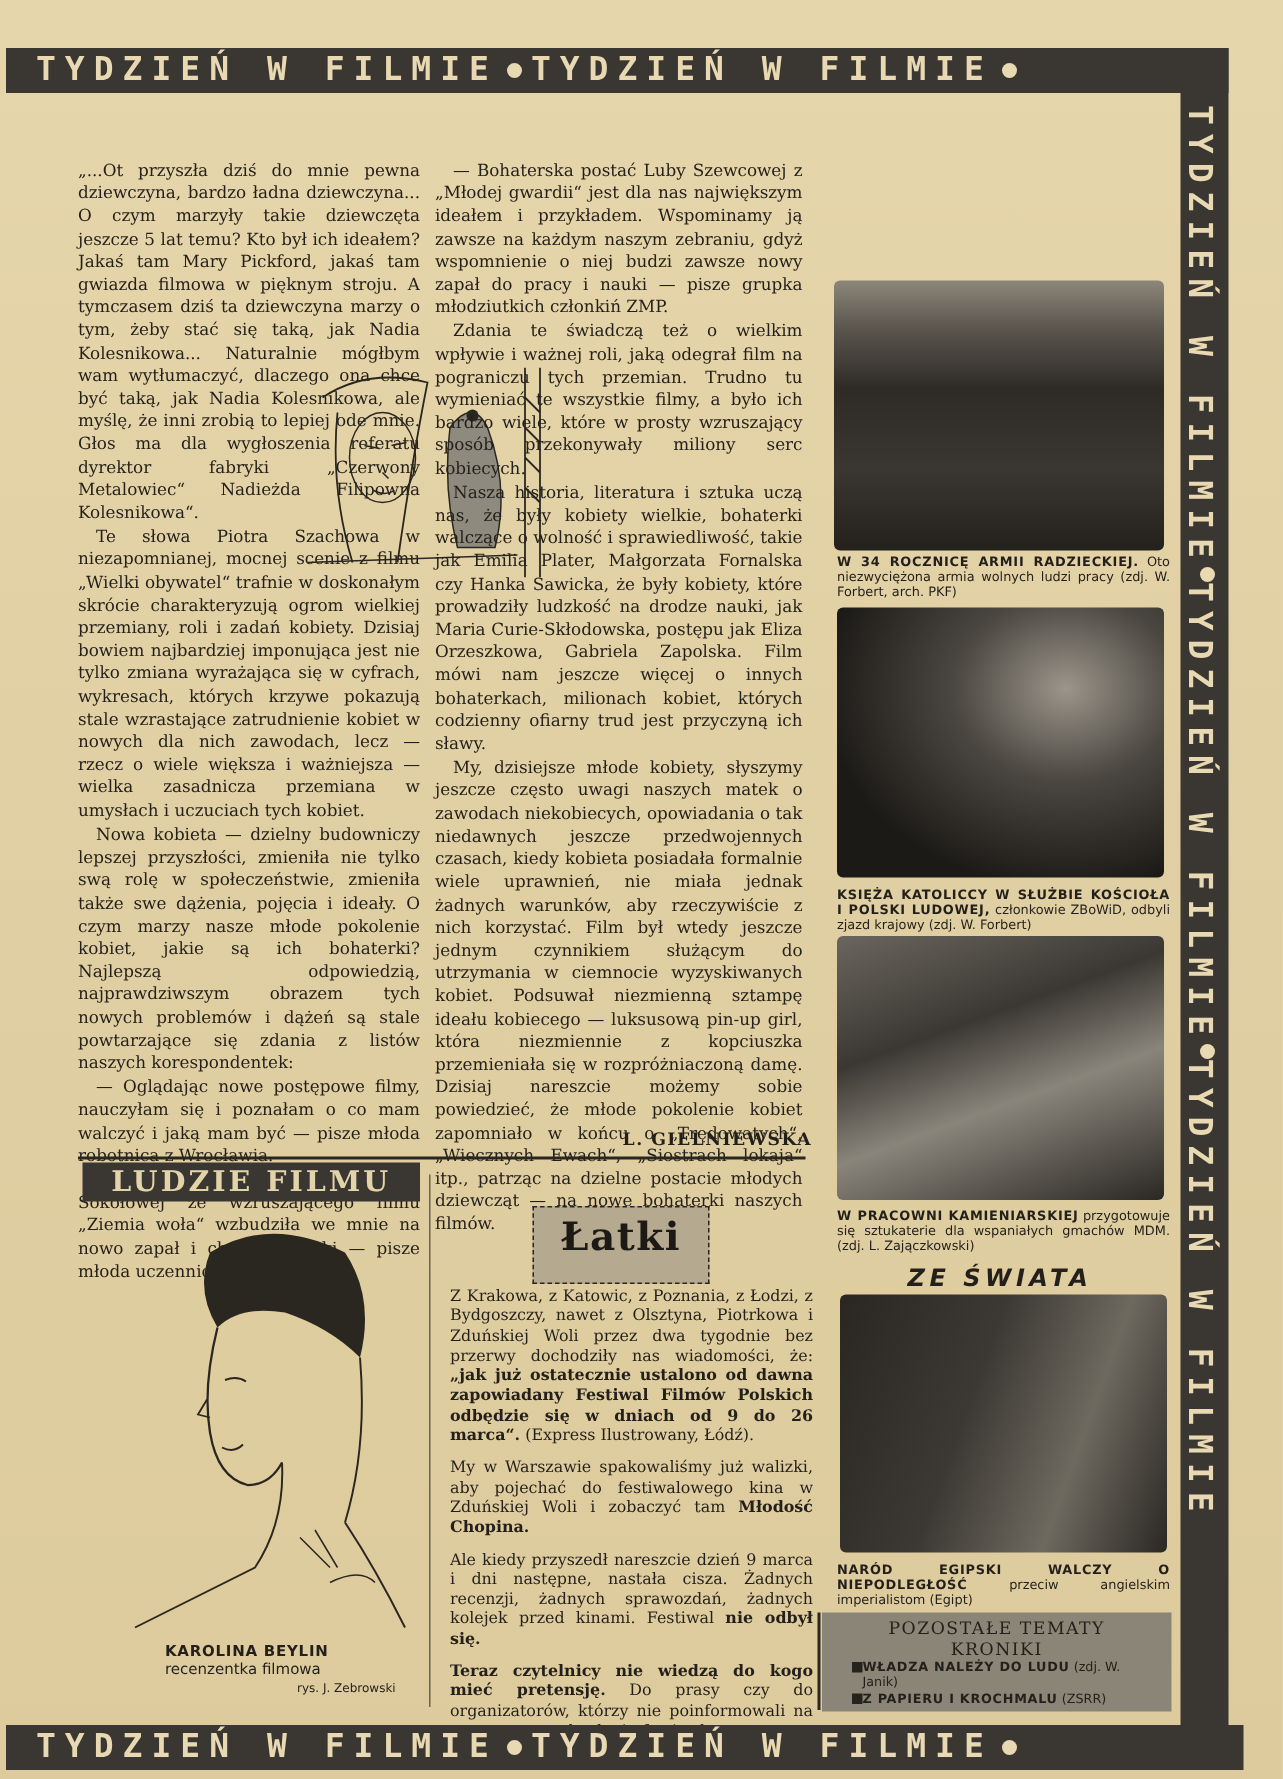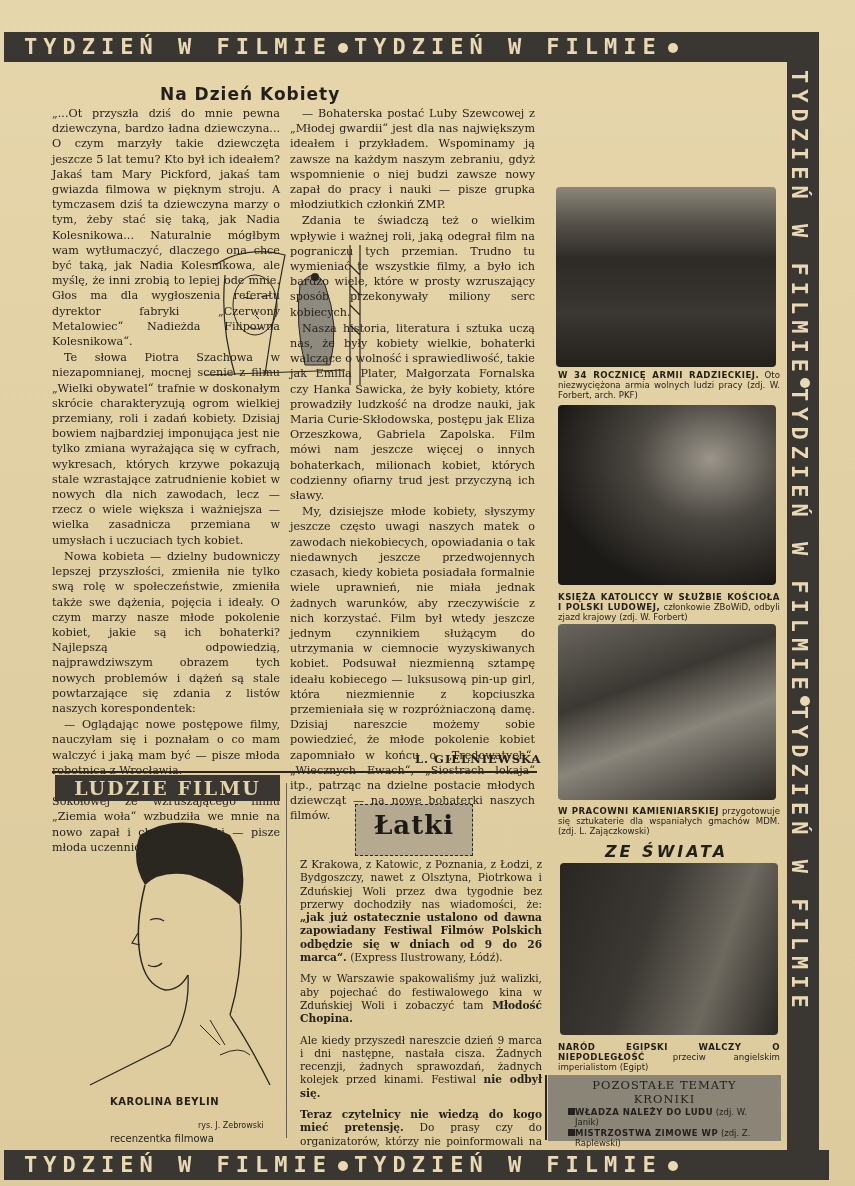--- a/index.html
+++ b/index.html
@@ -93,21 +93,21 @@
   .topic b { letter-spacing: 0.5px; }
 
   
   .ludzie-banner {
     position: absolute; left: 55px; top: 775px; width: 225px; height: 26px;
     background: #3a3733; color: #e3d3a8; font-family: "DejaVu Serif", serif; font-weight: bold;
     font-size: 19px; letter-spacing: 2px; text-align: center; line-height: 26px;
   }
   .portrait { position: absolute; left: 70px; top: 815px; width: 210px; height: 275px; }
   .portrait-name { position: absolute; left: 110px; top: 1096px; font-family: "DejaVu Sans", sans-serif; font-weight: bold; font-size: 10px; letter-spacing: 0.5px; }
-  .portrait-role { position: absolute; left: 110px; top: 1108px; font-family: "DejaVu Sans", sans-serif; font-size: 10px; margin-top: 25px; }
+  .portrait-role { position: absolute; left: 110px; top: 1108px; font-family: "DejaVu Sans", sans-serif; font-size: 10px; }
   .portrait-credit { position: absolute; left: 198px; top: 1121px; font-family: "DejaVu Sans", sans-serif; font-size: 8px; }
   .vrule { position: absolute; left: 286px; top: 783px; width: 1px; height: 355px; background: #6a6257; }
 
   
   .latki-logo {
     position: absolute; left: 355px; top: 804px; width: 118px; height: 52px;
     background: #b5a98f; border: 1px dashed #2a2620;
     font-family: "DejaVu Serif", serif; font-weight: bold; font-size: 26px; text-align: center; line-height: 40px;
     letter-spacing: 1px; color: #1d1a16;
   }
@@ -123,21 +123,20 @@
 
   <div class="banner-h banner-top">
     <span>TYDZIEŃ W FILMIE</span><span class="dot"></span><span>TYDZIEŃ W FILMIE</span><span class="dot"></span>
   </div>
 
   <div class="banner-v"></div>
   <div class="banner-v-text">
     <span>TYDZIEŃ W FILMIE</span><span class="dot"></span><span>TYDZIEŃ W FILMIE</span><span class="dot"></span><span>TYDZIEŃ W FILMIE</span>
   </div>
 
-  <div class="headline">Na Dzień Kobiety</div>
 
   <div class="col col-1">
     <p style="text-indent:0">„...Ot przyszła dziś do mnie pewna dziewczyna, bardzo ładna dziewczyna... O czym marzyły takie dziewczęta jeszcze 5 lat temu? Kto był ich ideałem? Jakaś tam Mary Pickford, jakaś tam gwiazda filmowa w pięknym stroju. A tymczasem dziś ta dziewczyna marzy o tym, żeby stać się taką, jak Nadia Kolesnikowa... Naturalnie mógłbym wam wytłumaczyć, dlaczego ona chce być taką, jak Nadia Kolesnikowa, ale myślę, że inni zrobią to lepiej ode mnie. Głos ma dla wygłoszenia referatu dyrektor fabryki „Czerwony Metalowiec“ Nadieżda Filipowna Kolesnikowa“.</p>
     <p>Te słowa Piotra Szachowa w niezapomnianej, mocnej scenie z filmu „Wielki obywatel“ trafnie w doskonałym skrócie charakteryzują ogrom wielkiej przemiany, roli i zadań kobiety. Dzisiaj bowiem najbardziej imponująca jest nie tylko zmiana wyrażająca się w cyfrach, wykresach, których krzywe pokazują stale wzrastające zatrudnienie kobiet w nowych dla nich zawodach, lecz — rzecz o wiele większa i ważniejsza — wielka zasadnicza przemiana w umysłach i uczuciach tych kobiet.</p>
     <p>Nowa kobieta — dzielny budowniczy lepszej przyszłości, zmieniła nie tylko swą rolę w społeczeństwie, zmieniła także swe dążenia, pojęcia i ideały. O czym marzy nasze młode pokolenie kobiet, jakie są ich bohaterki? Najlepszą odpowiedzią, najprawdziwszym obrazem tych nowych problemów i dążeń są stale powtarzające się zdania z listów naszych korespondentek:</p>
     <p>— Oglądając nowe postępowe filmy, nauczyłam się i poznałam o co mam walczyć i jaką mam być — pisze młoda robotnica z Wrocławia.</p>
     <p>— Postać prostej wieśniaczki A. Sokołowej ze wzruszającego filmu „Ziemia woła“ wzbudziła we mnie na nowo zapał i chęć do nauki — pisze młoda uczennica.</p>
   </div>
 
   <svg class="sketch" viewBox="0 0 165 140">
@@ -173,24 +172,20 @@
 
   <div class="photo photo-4"></div>
   <div class="caption cap-4"><b>NARÓD EGIPSKI WALCZY O NIEPODLEGŁOŚĆ</b><span> przeciw angielskim imperialistom (Egipt)</span></div>
 
   <div class="vrule-2"></div>
   <div class="topics-box">
     <div class="topics-title">POZOSTAŁE TEMATY KRONIKI</div>
     <div class="topic">
         <span class="sq"></span>
         <span><b>WŁADZA NALEŻY DO LUDU</b><span> (zdj. W. Janik)</span></span>
-      </div>
-    <div class="topic">
-        <span class="sq"></span>
-        <span><b>MISTRZOSTWA ZIMOWE WP</b><span> (zdj. Z. Raplewski)</span></span>
       </div>
     <div class="topic">
         <span class="sq"></span>
         <span><b>Z PAPIERU I KROCHMALU</b><span> (ZSRR)</span></span>
       </div>
   </div>
 
   <div class="ludzie-banner">LUDZIE FILMU</div>
   <svg class="portrait" viewBox="0 0 210 275">
     <path d="M70 20 Q110 -5 160 20 Q180 50 170 90 Q150 70 120 60 Q90 55 75 70 Q60 45 70 20z" fill="#2a2620"></path>

